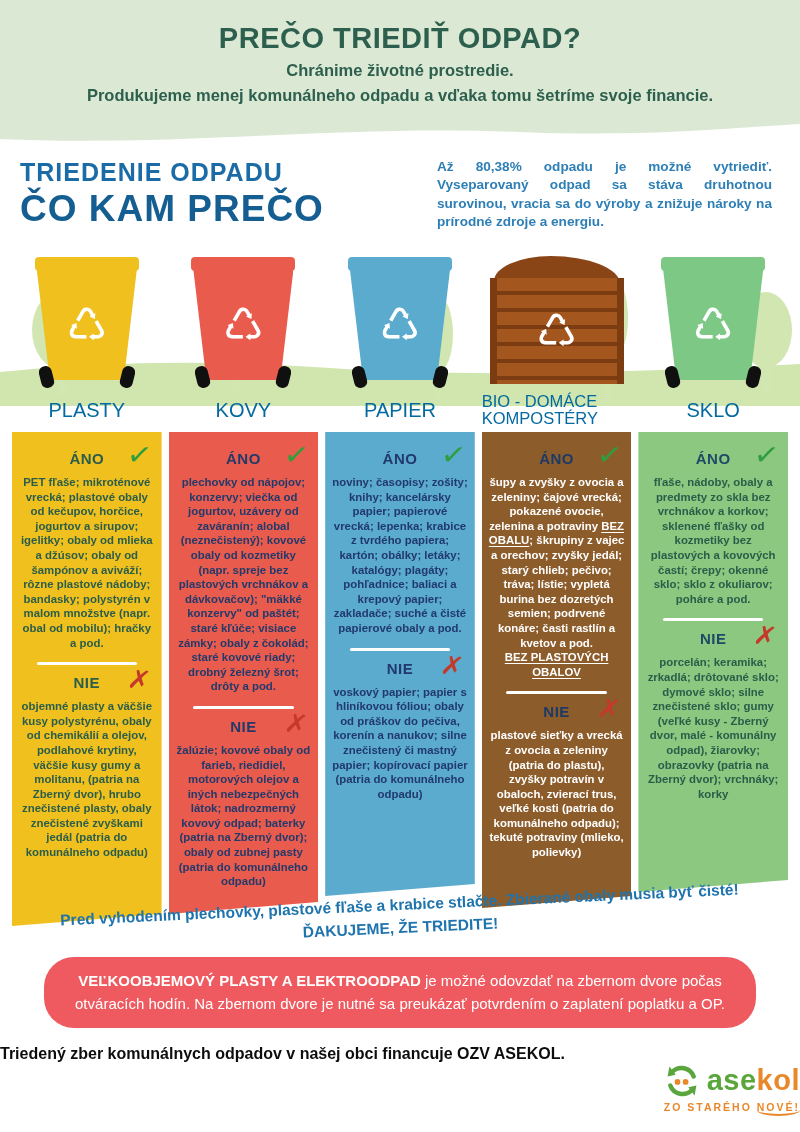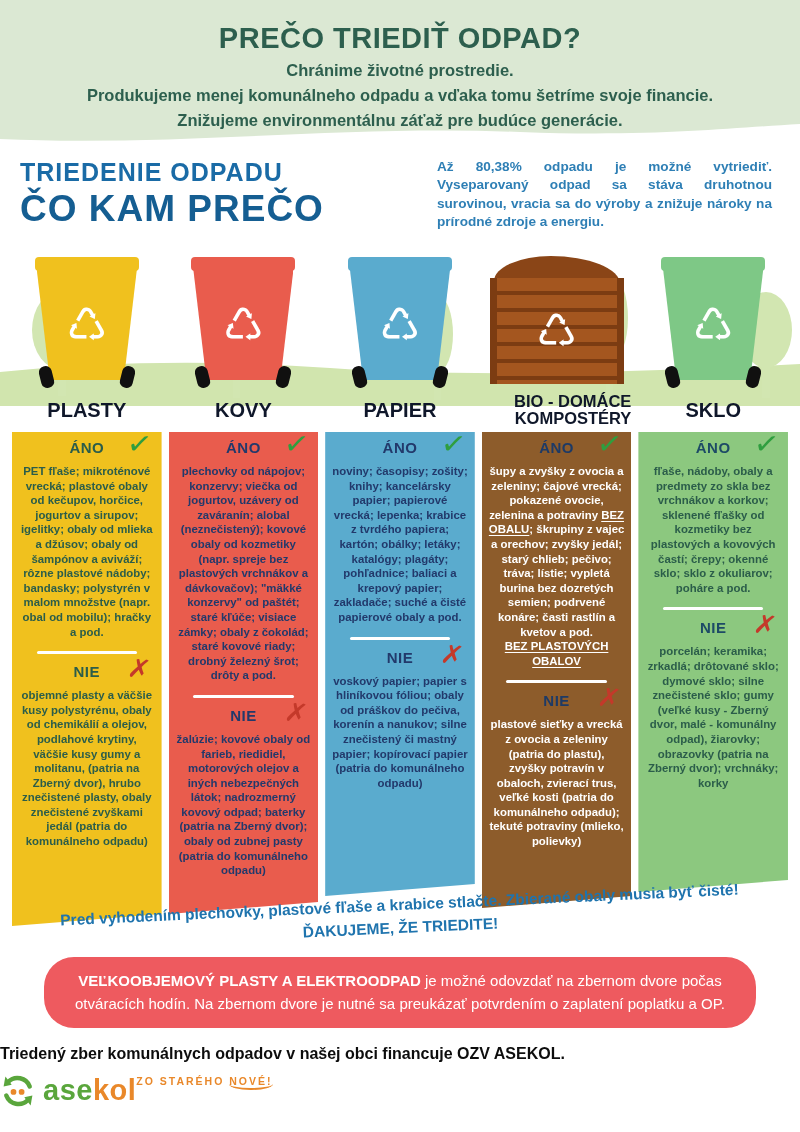--- a/index.html
+++ b/index.html
@@ -40,25 +40,25 @@
   .wheel.wr { right:12px; transform:rotate(14deg); }
   .bin.compost { width:134px; padding-bottom:4px; }
   .compost-mound { width:126px; height:28px; margin:0 auto -6px; background:#8a4517;
     border-radius:45% 55% 20% 30% / 90% 100% 0 0; }
   .compost-box { position:relative; width:134px; height:106px;
     background:repeating-linear-gradient(180deg,#a4561f 0 13px,#7c3c12 13px 17px);
     border-left:7px solid #7c3c12; border-right:7px solid #7c3c12;
     display:flex; align-items:center; justify-content:center; }
 
   .col-label { height:44px; display:flex; align-items:center; justify-content:center;
-    text-align:right; font-weight:700; color:#0f172a; font-size:20px; line-height:1.04; }
+    text-align:left; font-weight:400; color:#0369a1; font-size:20px; line-height:1.04; }
   .col-label.small { font-size:16.5px; }
 
   .block { position:relative; background:var(--block); color:var(--ink);
-    padding:7px 7px 10px; text-align:center; overflow:hidden;
+    padding:18px 7px 10px; text-align:center; overflow:hidden;
     clip-path:polygon(0 0,100% 0,100% calc(100% - 12px),0 100%); }
   .col:nth-child(1) .block { height:494px; }
   .col:nth-child(2) .block { height:482px; }
   .col:nth-child(3) .block { height:464px; }
   .col:nth-child(4) .block { height:476px; }
   .col:nth-child(5) .block { height:460px; }
 
   .hdr { position:relative; height:22px; }
   .hdr-txt { display:block; font-size:15px; font-weight:800; color:var(--hdr); letter-spacing:.5px; }
   .mark { position:absolute; font-family:"DejaVu Sans", sans-serif; font-weight:700; line-height:1; }
@@ -75,37 +75,36 @@
   .note-rotated .n2 { font-size:15.5px; margin-top:5px; }
 
   
   .banner { margin:20px 44px 0; background:#ee5a5f; border-radius:30px; color:#fff;
     text-align:center; font-size:15px; line-height:1.55; padding:12px 30px; }
   .banner .b { font-weight:800; }
 
   .financing { margin-top:17px; font-size:16px; font-weight:800; color:#0d0d0d; }
 
   
-  .logo-block { margin-top:10px; display:flex; flex-direction:row; align-items:flex-start; }
+  .logo-block { margin-top:0; display:flex; flex-direction:column; align-items:flex-end; }
   .logo-row { display:flex; align-items:center; gap:7px; }
   .lg-word { font-size:29px; font-weight:800; letter-spacing:.5px; }
   .lg-green { color:#5aa63c; } .lg-orange { color:#e9882a; }
   .tagline { margin-top:2px; font-size:10.5px; letter-spacing:2px; color:#e9882a; font-weight:700; }
   .tagline .nove { font-weight:800; border-bottom:2.5px solid #e9882a; border-radius:0 0 50% 50%/0 0 6px 6px; padding-bottom:1px; }
 </style>
 </head>
 <body>
 
 <div class="poster">
 
   <header class="top-band">
     <h1>PREČO TRIEDIŤ ODPAD?</h1>
     <p class="sub">Chránime životné prostredie.</p>
     <p class="sub">Produkujeme menej komunálneho odpadu a vďaka tomu šetríme svoje financie.</p>
-    <p class="sub">Znižujeme environmentálnu záťaž pre budúce generácie.</p>
     <svg class="band-wave" viewBox="0 0 800 24" preserveAspectRatio="none">
       <path d="M0 16 C 170 24 340 2 520 9 C 650 14 730 5 800 1 L800 24 L0 24 Z" fill="#ffffff"></path>
     </svg>
   </header>
 
   <section class="intro-row">
     <div class="section-title">
       <div class="t1">TRIEDENIE ODPADU</div>
       <div class="t2">ČO KAM PREČO</div>
     </div>

